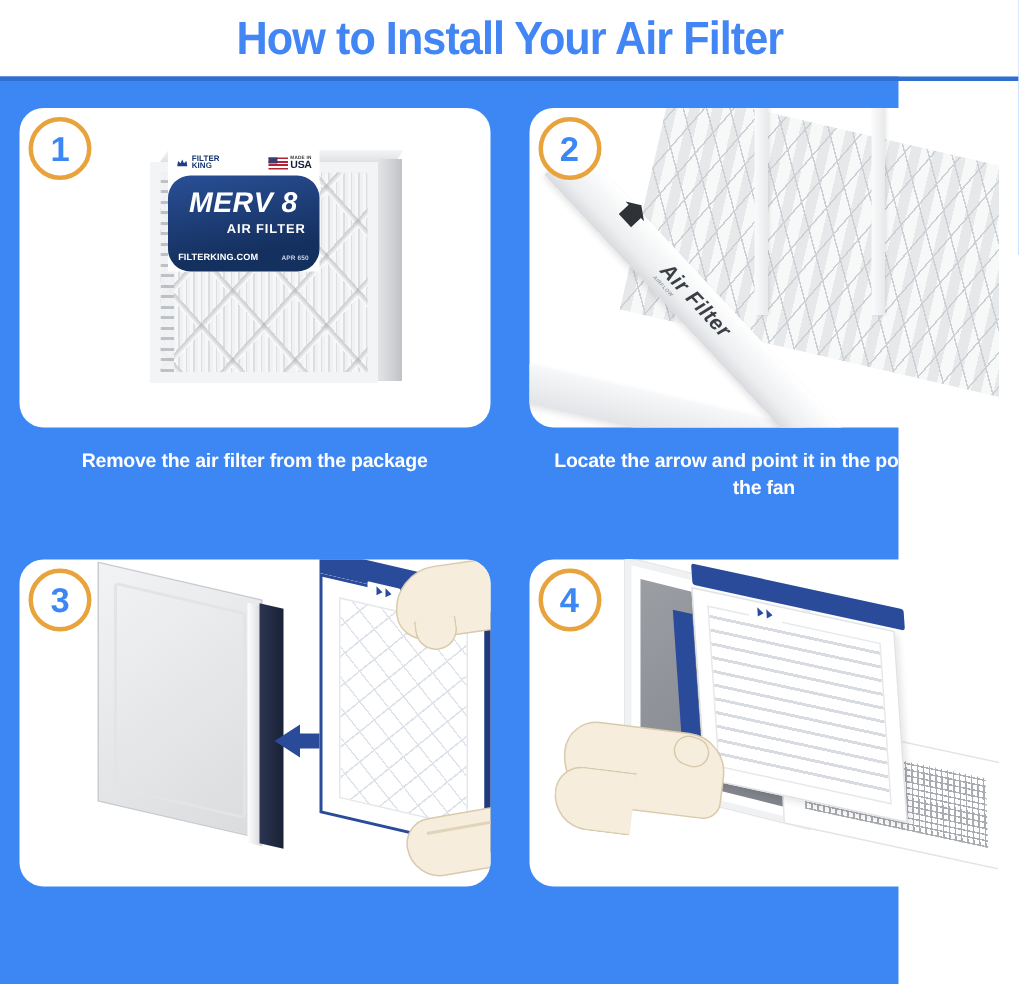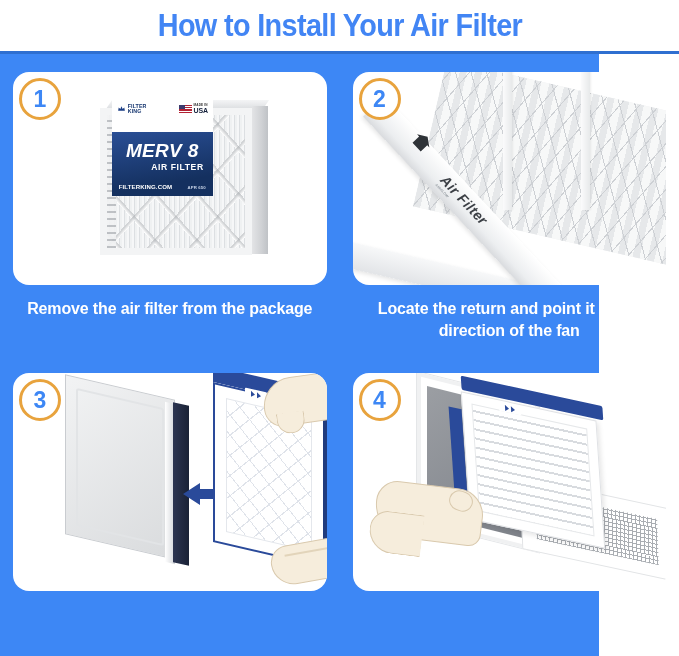--- a/index.html
+++ b/index.html
@@ -52,21 +52,21 @@
     width: 42px; height: 42px; border-radius: 50%;
     background: #ffffff; border: 3px solid #e8a33d;
     display: flex; align-items: center; justify-content: center;
     color: #3d87f5; font-size: 23px; font-weight: 700; line-height: 1;
   }
 
   .caption {
     margin-top: 13px;
     text-align: center;
     color: #ffffff;
-    font-size: 16px;
+    font-size: 13px;
     font-weight: 700;
     line-height: 1.36;
     letter-spacing: -0.15px;
     padding: 0 12px;
   }
 
   
   .photo-stage {
     position: absolute; left: 0; top: 0; width: 100%; height: 100%;
     display: flex; align-items: center; justify-content: center;
@@ -135,23 +135,24 @@
     width: 13px; height: 8px;
     background:
       linear-gradient(180deg,#b22234 0 14%,#fff 14% 28%,#b22234 28% 42%,#fff 42% 56%,#b22234 56% 70%,#fff 70% 84%,#b22234 84% 100%);
     position: relative;
   }
   .fp-flag::before{ content:""; position:absolute; left:0; top:0; width:6px; height:4.4px; background:#3c3b6e; }
   .fp-usatxt { line-height: 1; text-align: left; }
   .fp-made { font-size: 3.1px; font-weight: 700; color: #333; display:block; letter-spacing:.15px;}
   .fp-usaword { font-size: 7px; font-weight: 800; color: #14203a; display:block; letter-spacing:-.2px;}
   .fp-blue {
-    margin-top: 18px; margin-left: -5px; margin-right: -5px;
+    margin-top: 3px; margin-left: -5px; margin-right: -5px;
     background: linear-gradient(170deg,#2a4f96,#14305f 75%);
     padding: 10px 7px 6px 7px;
+    border-radius: 15px;
   }
   .fp-merv {
     font-size: 19px; font-weight: 800; font-style: italic; color: #ffffff;
     line-height: .95; text-align: center; letter-spacing: .3px;
   }
   .fp-air {
     font-size: 8.6px; font-weight: 800; color: #ffffff; text-align: right;
     letter-spacing: .6px; margin-top: 2px; padding-right: 2px;
   }
   .fp-foot {
@@ -427,21 +428,21 @@
               </svg>
             </div>
 
             <div class="cw-airfilter">
               <span>Air Filter</span>
               <small>AIRFLOW</small>
             </div>
           </div>
         </div>
       </div>
-      <div class="caption">Locate the return and point it in the direction of the fan</div>
+      <div class="caption">Locate the arrow and point it in the pointing of the fan</div>
     </div>
 
     <div class="panel row2">
       <div class="card">
         <div class="badge">
           <span>3</span>
         </div>
 
         <div class="ill">
           <div class="p3-unit"></div>

